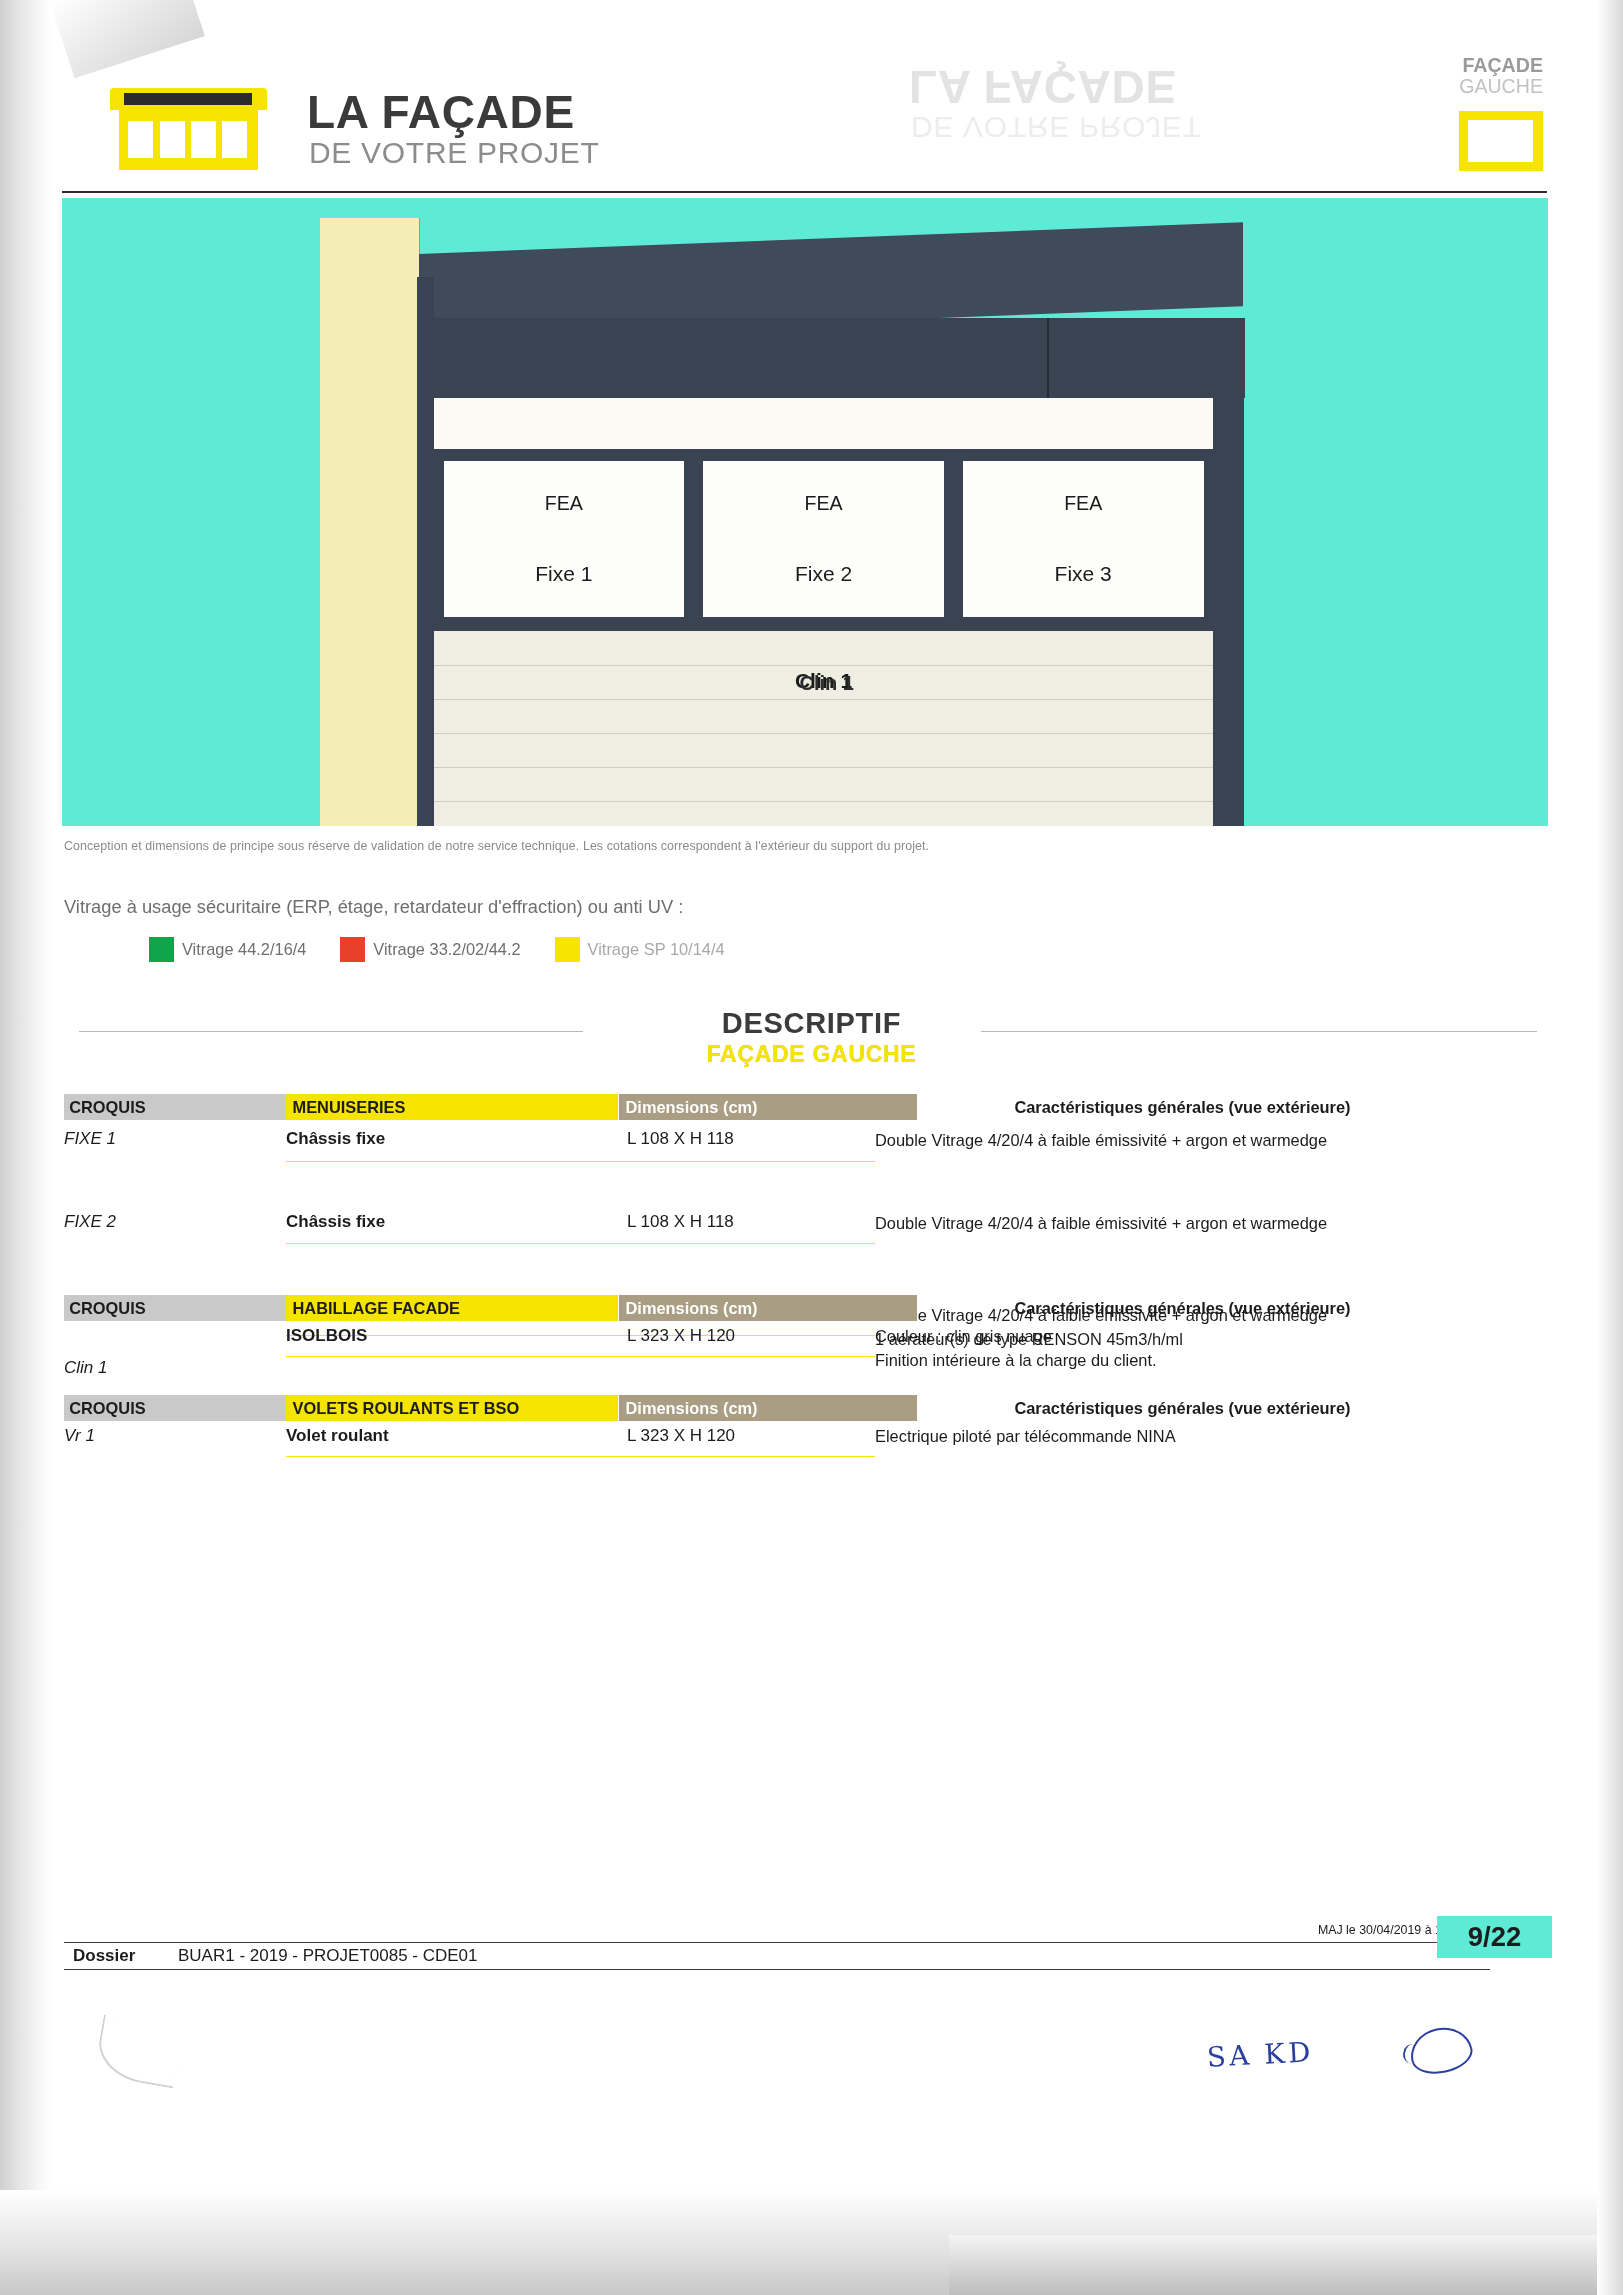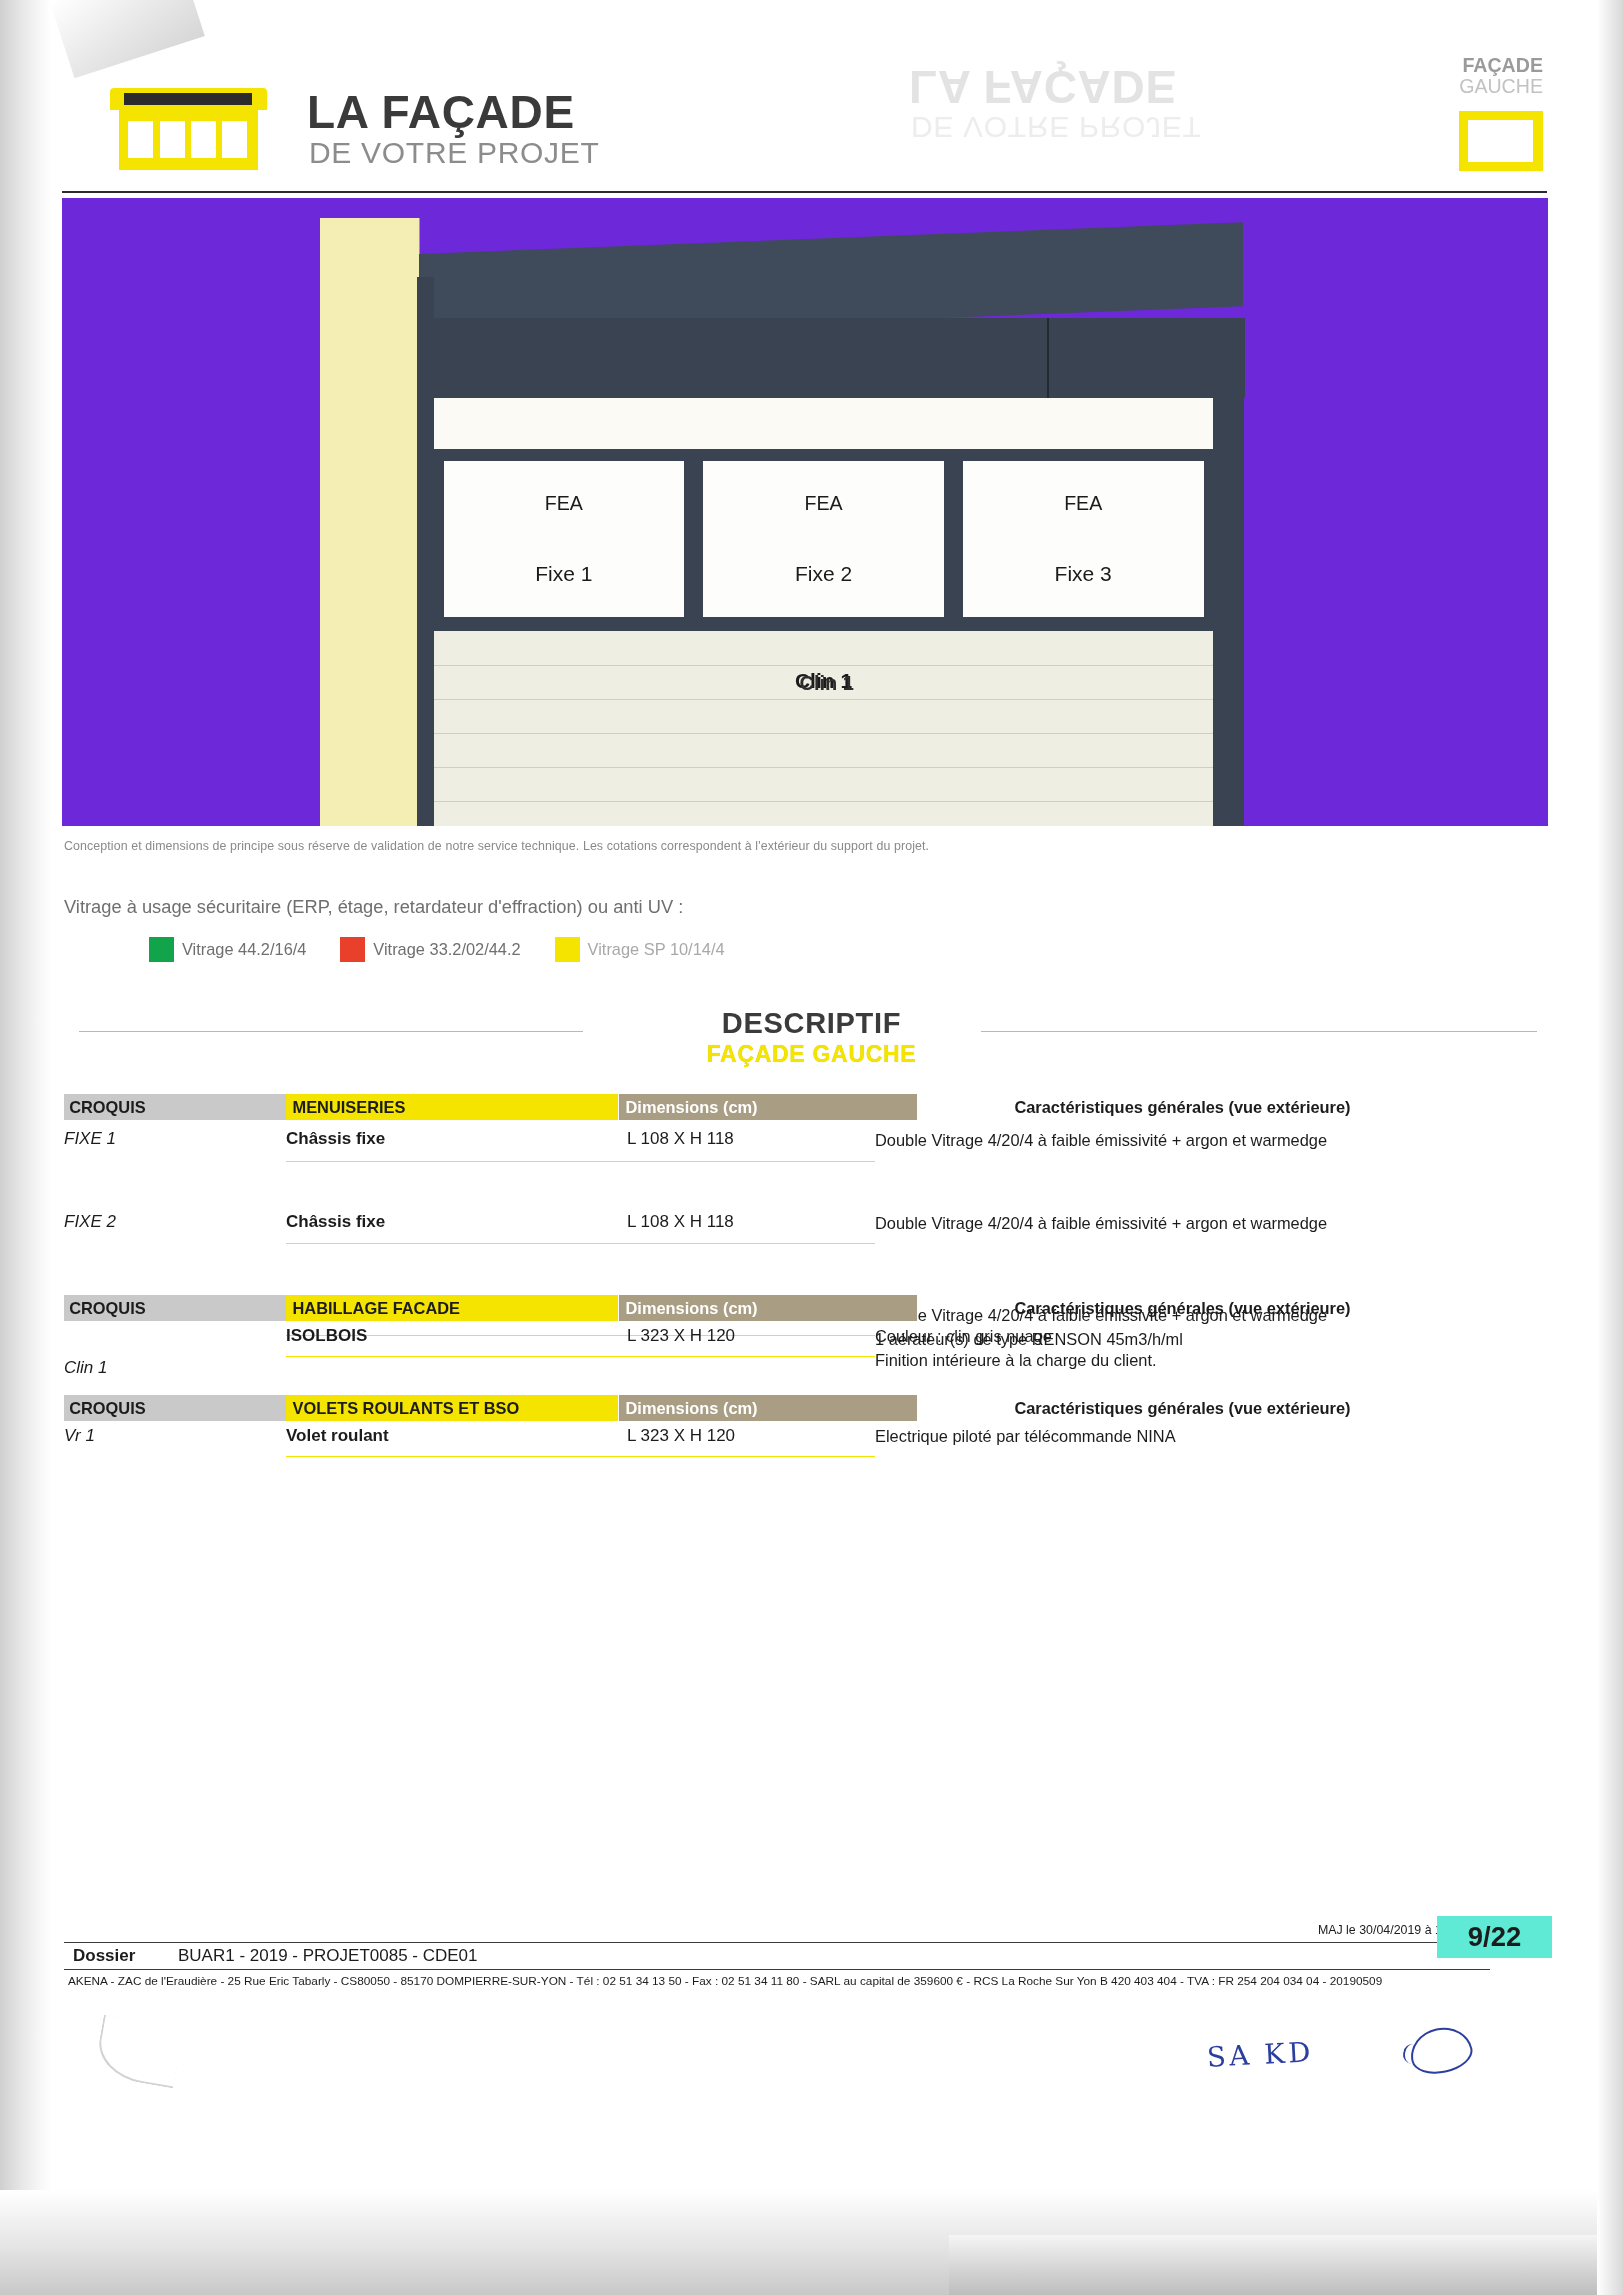--- a/index.html
+++ b/index.html
@@ -135,21 +135,21 @@
     left: 62px; top: 191px;
     width: 1485px; height: 2px;
     background: #2b2b2b;
   }
 
   
   .draw-wrap {
     position: absolute;
     left: 62px; top: 198px;
     width: 1486px; height: 628px;
-    background: #6d28d9;
+    background: #5eead4;
     overflow: hidden;
   }
   .d-wall {
     position: absolute;
     left: 258px; top: 19.6px;
     width: 99px; height: 608px;
     background: #f4eeb4;
     border-right: 1.3px solid #9a9a8a;
   }
   .d-roof-band {
@@ -623,21 +623,20 @@
       <div class="c-car" style="top:3.9px; white-space:pre-line;">Electrique piloté par télécommande NINA</div>
       <div class="row-underline" style="top:35px;"></div>
     </div>
   </div>
 
   <div class="f-maj">MAJ le 30/04/2019 à 15:30</div>
   <div class="f-rule1"></div>
   <div class="f-dossier-lab">Dossier</div>
   <div class="f-dossier-val">BUAR1 - 2019 - PROJET0085 - CDE01</div>
   <div class="f-rule2"></div>
-  <div class="f-legal">AKENA - ZAC de l'Eraudière - 25 Rue Eric Tabarly - CS80050 - 85170 DOMPIERRE-SUR-YON - Tél : 02 51 34 13 50 - Fax : 02 51 34 11 80 - SARL au capital de 359600 € - RCS La Roche Sur Yon B 420 403 404 - TVA : FR 254 204 034 04 - 20190509</div>
   <div class="f-page">
       <span>9/22</span>
     </div>
 
   <div class="hw">SA KD</div>
   <div class="hw-loop"></div>
   <div class="hw-faint"></div>
 
   <div class="scan-bottom"></div>
   <div class="scan-bottom2"></div>

